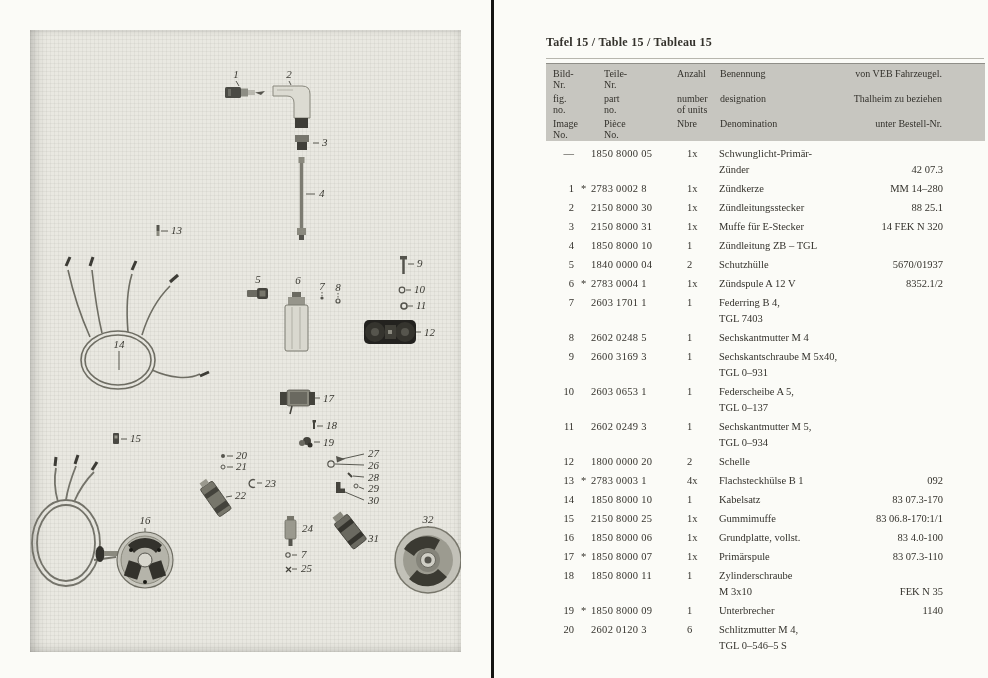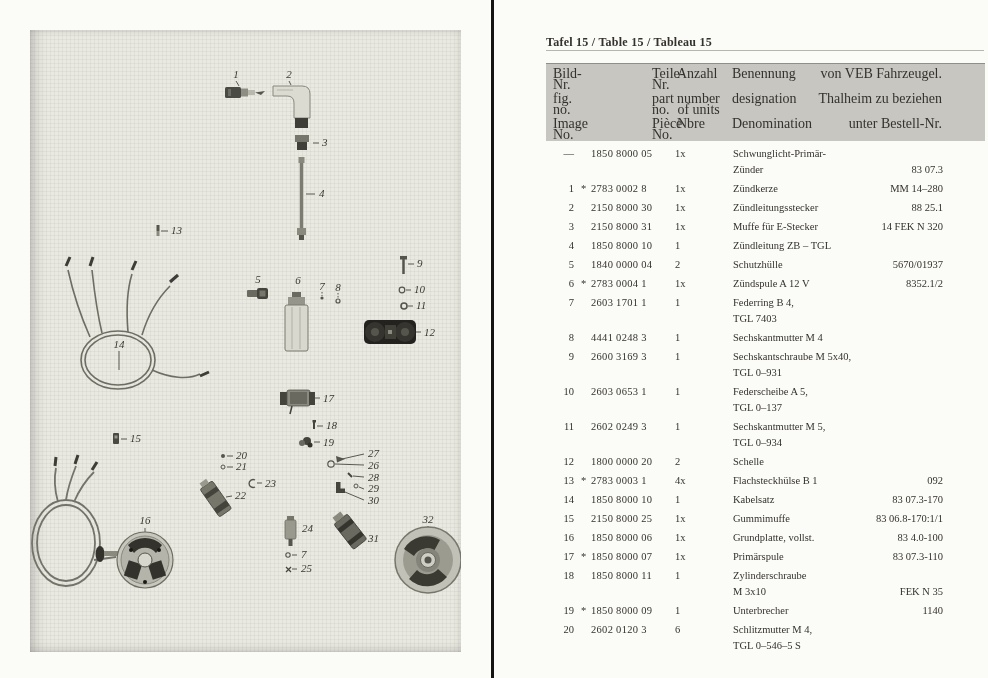--- a/index.html
+++ b/index.html
@@ -24,43 +24,43 @@
     font-family:"Liberation Serif", serif; font-style:italic;
     font-size:11px; fill:#3a3932;
   }
   
   .spine { position:absolute; left:491px; top:0; width:3px; height:678px; background:#141412; }
   
   .rpage { position:absolute; left:546px; top:0; width:440px; height:678px; }
   .title {
     position:absolute; left:0; top:35px; width:438px;
     font-size:12px; font-weight:bold; letter-spacing:.25px;
-    padding-bottom:0; border-bottom:1px solid #b7b6ae;
+    padding-bottom:8px; border-bottom:1px solid #b7b6ae;
   }
   .band {
     position:absolute; left:0; top:63px; width:439px; height:77px;
     background:#c7c6c0; border-top:1px solid #8f8e88;
-    font-size:14px; line-height:10.5px;
+    font-size:10px; line-height:10.5px;
   }
   .band .grp { position:absolute; white-space:nowrap; }
   .grp.g0 { top:5px; } .grp.g1 { top:30px; } .grp.g2 { top:55px; }
   .c-fig  { left:7px; }
-  .c-part { left:58px;margin-left:48px; }
-  .c-qty  { left:131px;text-align:right; }
-  .c-name { left:186px;text-align:right; }
+  .c-part { left:58px; }
+  .c-qty  { left:131px; }
+  .c-name { left:174px;text-align:right; }
   .c-ref  { right:43px; text-align:right; }
   .tbody { position:absolute; left:0; top:148px; width:440px; font-size:10.5px; }
   .trow { margin-bottom:3px; }
   .tline { position:relative; height:16px; }
   .tline span { position:absolute; top:0; white-space:nowrap; }
   .s-fig  { left:2px;  width:26px; text-align:right; }
   .s-star { left:35px; width:8px; }
   .s-part { left:45px; letter-spacing:.3px; }
-  .s-qty  { left:129px; }
-  .s-name { left:187px; }
+  .s-qty  { left:141px; }
+  .s-name { left:173px; }
   .s-ref  { right:43px; text-align:right; }
 </style>
 </head>
 <body>
 
 <div id="canvas">
 
   <div class="photo">
     <svg id="diag" width="431" height="622" viewBox="0 0 431 622">
 
@@ -368,21 +368,21 @@
         <div class="trow">
           <div class="tline">
             <span class="s-fig">—</span>
             <span class="s-star"></span>
             <span class="s-part">1850 8000 05</span>
             <span class="s-qty">1x</span>
             <span class="s-name">Schwunglicht-Primär-</span>
           </div>
           <div class="tline">
             <span class="s-name">Zünder</span>
-            <span class="s-ref">83 07.3</span>
+            <span class="s-ref">42 07.3</span>
           </div>
         </div>
         <div class="trow">
           <div class="tline">
             <span class="s-fig">1</span>
             <span class="s-star">*</span>
             <span class="s-part">2783 0002 8</span>
             <span class="s-qty">1x</span>
             <span class="s-name">Zündkerze</span>
             <span class="s-ref">MM 14–280</span>
@@ -446,21 +446,21 @@
             <span class="s-name">Federring B 4,</span>
           </div>
           <div class="tline">
             <span class="s-name">TGL 7403</span>
           </div>
         </div>
         <div class="trow">
           <div class="tline">
             <span class="s-fig">8</span>
             <span class="s-star"></span>
-            <span class="s-part">4441 0248 3</span>
+            <span class="s-part">2602 0248 5</span>
             <span class="s-qty">1</span>
             <span class="s-name">Sechskantmutter M 4</span>
           </div>
         </div>
         <div class="trow">
           <div class="tline">
             <span class="s-fig">9</span>
             <span class="s-star"></span>
             <span class="s-part">2600 3169 3</span>
             <span class="s-qty">1</span>

